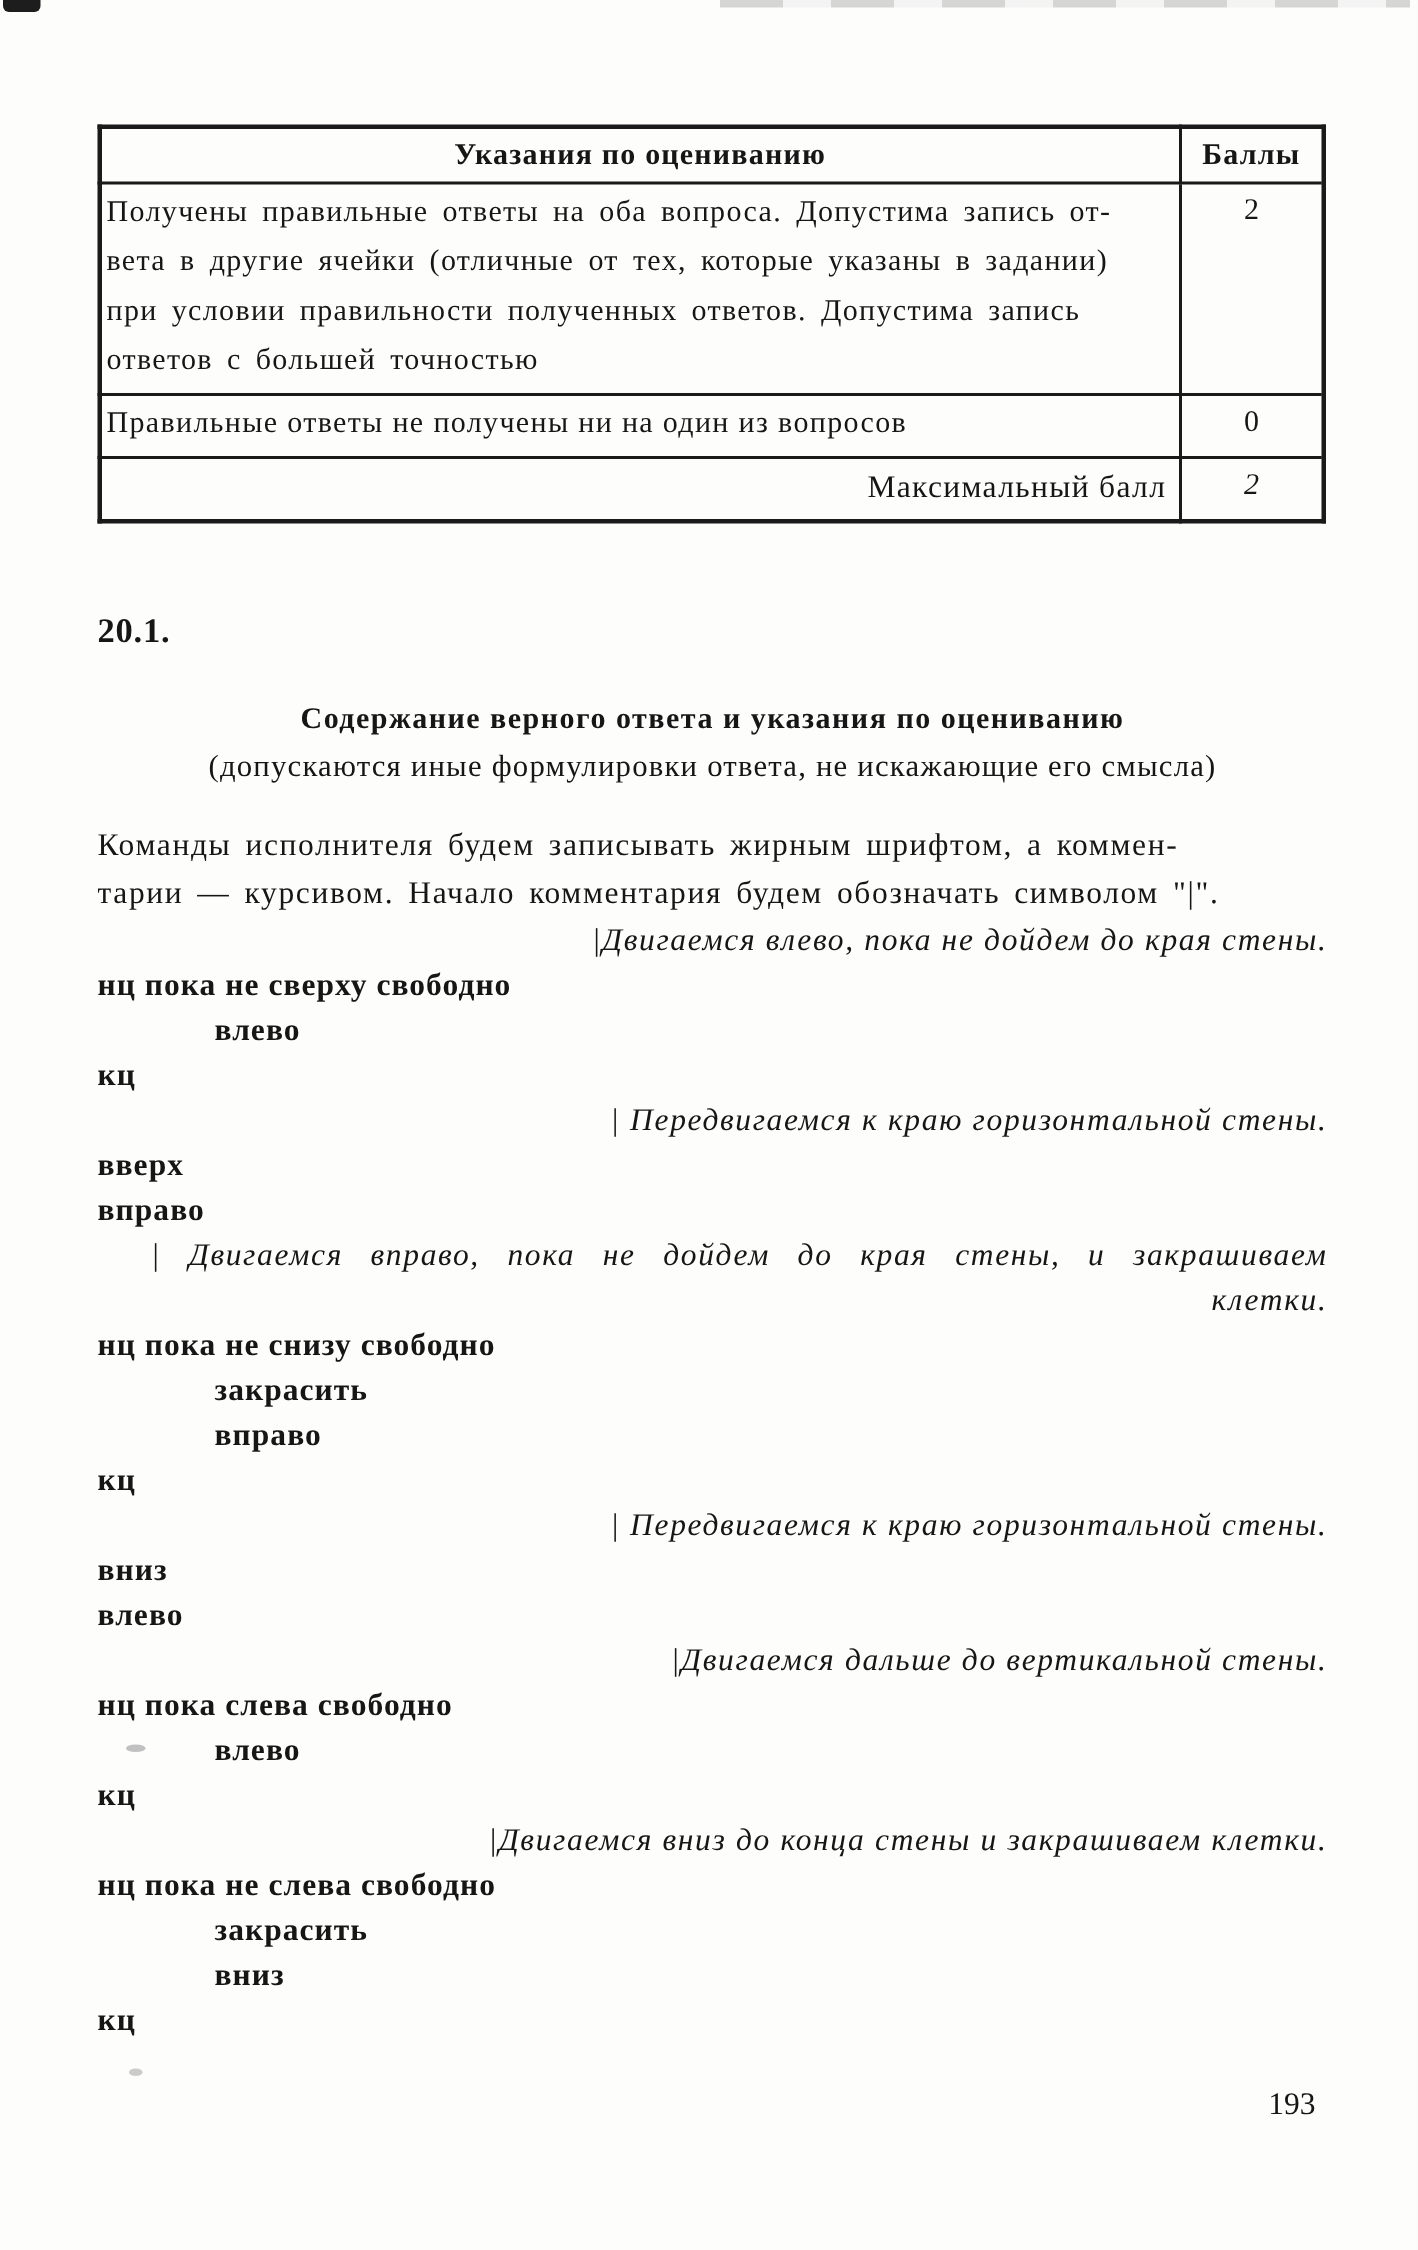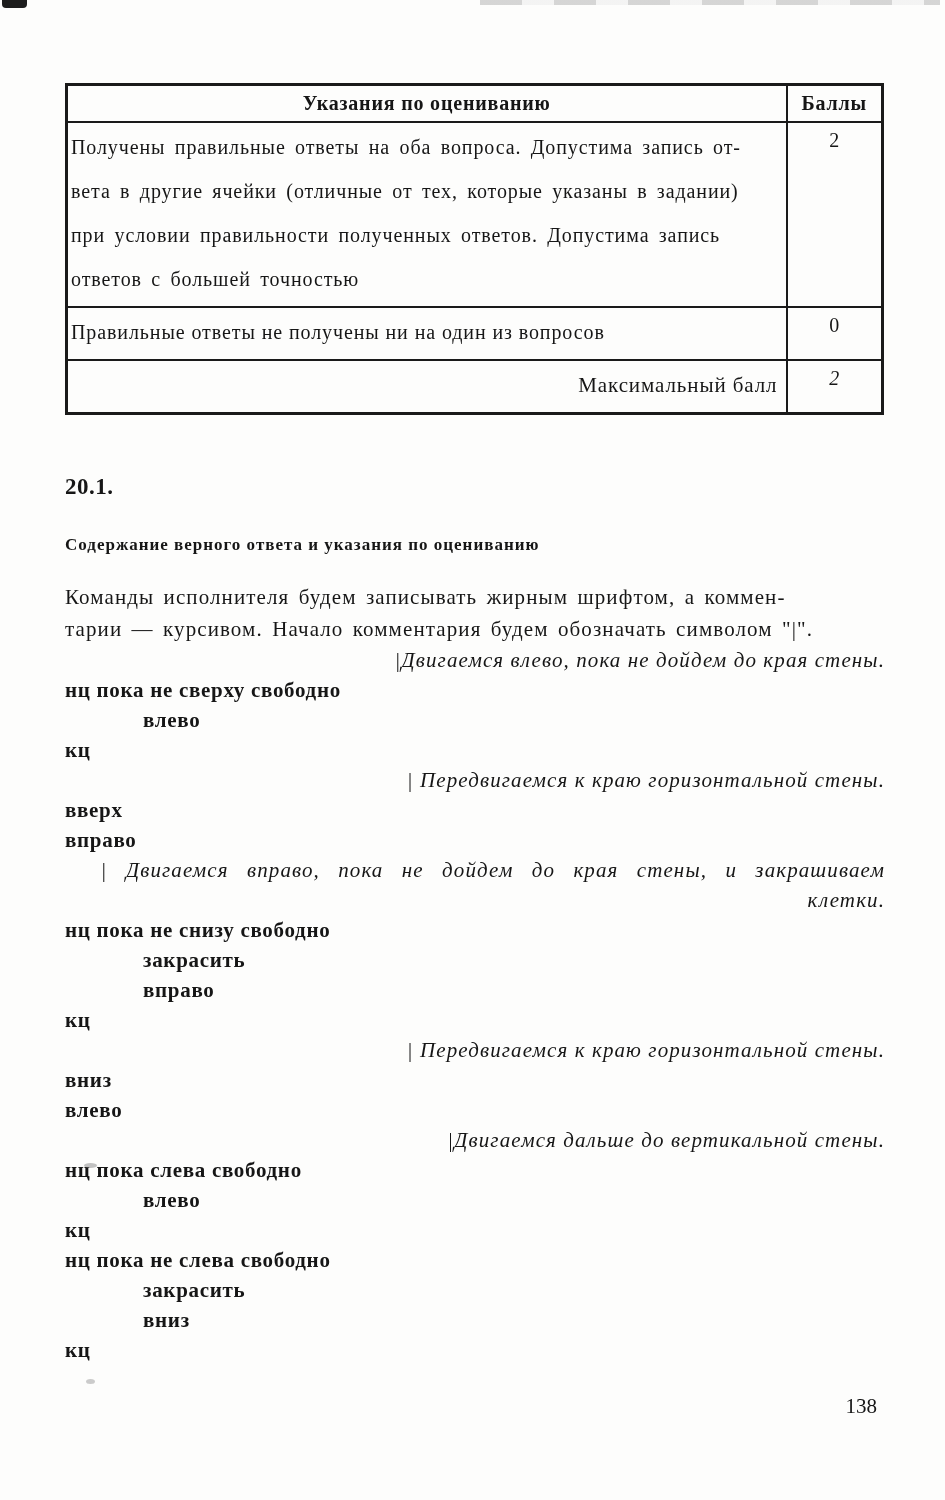--- a/index.html
+++ b/index.html
@@ -30,21 +30,21 @@
     font-size: 20px;
     margin-top: 39px;
   }
   .doc-table th {
     font-weight: bold;
     padding: 6px 4px;
     letter-spacing: 0.8px;
   }
   .doc-table col.c-points { width: 96px; }
   td.cell-criteria {
-    line-height: 44px;
+    line-height: 33px;
     padding: 2px 2px 5px 3px;
     white-space: pre-wrap;
     letter-spacing: 0.9px;
     vertical-align: top;
   }
   tr.just td.cell-criteria { word-spacing: 3.5px; }
   td.cell-points {
     text-align: center;
     vertical-align: top;
     padding-top: 3px;
@@ -60,23 +60,23 @@
   
   .section-number {
     margin-top: 58px;
     font-weight: bold;
     font-size: 23px;
     line-height: 28px;
     letter-spacing: 0.5px;
   }
   .answer-title {
     margin-top: 31px;
-    text-align: left;
+    text-align: center;
     font-weight: bold;
-    font-size: 17px;
+    font-size: 20px;
     line-height: 26px;
     letter-spacing: 1px;
   }
   .answer-subtitle {
     margin-top: 6px;
     text-align: center;
     font-size: 20.5px;
     line-height: 26px;
     letter-spacing: 0.8px;
   }
@@ -173,20 +173,21 @@
           <tr class="max">
             <td class="cell-criteria">Максимальный балл</td>
             <td class="cell-points">2</td>
           </tr>
         </tbody>
     </table>
 
     <div class="section-number">20.1.</div>
 
     <div class="answer-title">Содержание верного ответа и указания по оцениванию</div>
+    <div class="answer-subtitle">(допускаются иные формулировки ответа, не искажающие его смысла)</div>
 
     <div class="intro">Команды исполнителя будем записывать жирным шрифтом, а коммен-
 тарии — курсивом. Начало комментария будем обозначать символом "|".</div>
 
     <div class="algorithm">
 
         <div class="algo-line com">|Двигаемся влево, пока не дойдем до края стены.</div>
 
         <div class="algo-line cmd">нц пока не сверху свободно</div>
 
@@ -218,26 +219,27 @@
         <div class="algo-line cmd">влево</div>
 
         <div class="algo-line com">|Двигаемся дальше до вертикальной стены.</div>
 
         <div class="algo-line cmd">нц пока слева свободно</div>
 
         <div class="algo-line cmd ind">влево</div>
 
         <div class="algo-line cmd">кц</div>
 
+        <div class="algo-line com">|Двигаемся вниз до конца стены и закрашиваем клетки.</div>
 
         <div class="algo-line cmd">нц пока не слева свободно</div>
 
         <div class="algo-line cmd ind">закрасить</div>
 
         <div class="algo-line cmd ind">вниз</div>
 
         <div class="algo-line cmd">кц</div>
       </div>
 
-    <div class="page-number">138</div>
+    <div class="page-number">193</div>
 
   </div>
 </div>
 
 </body></html>

